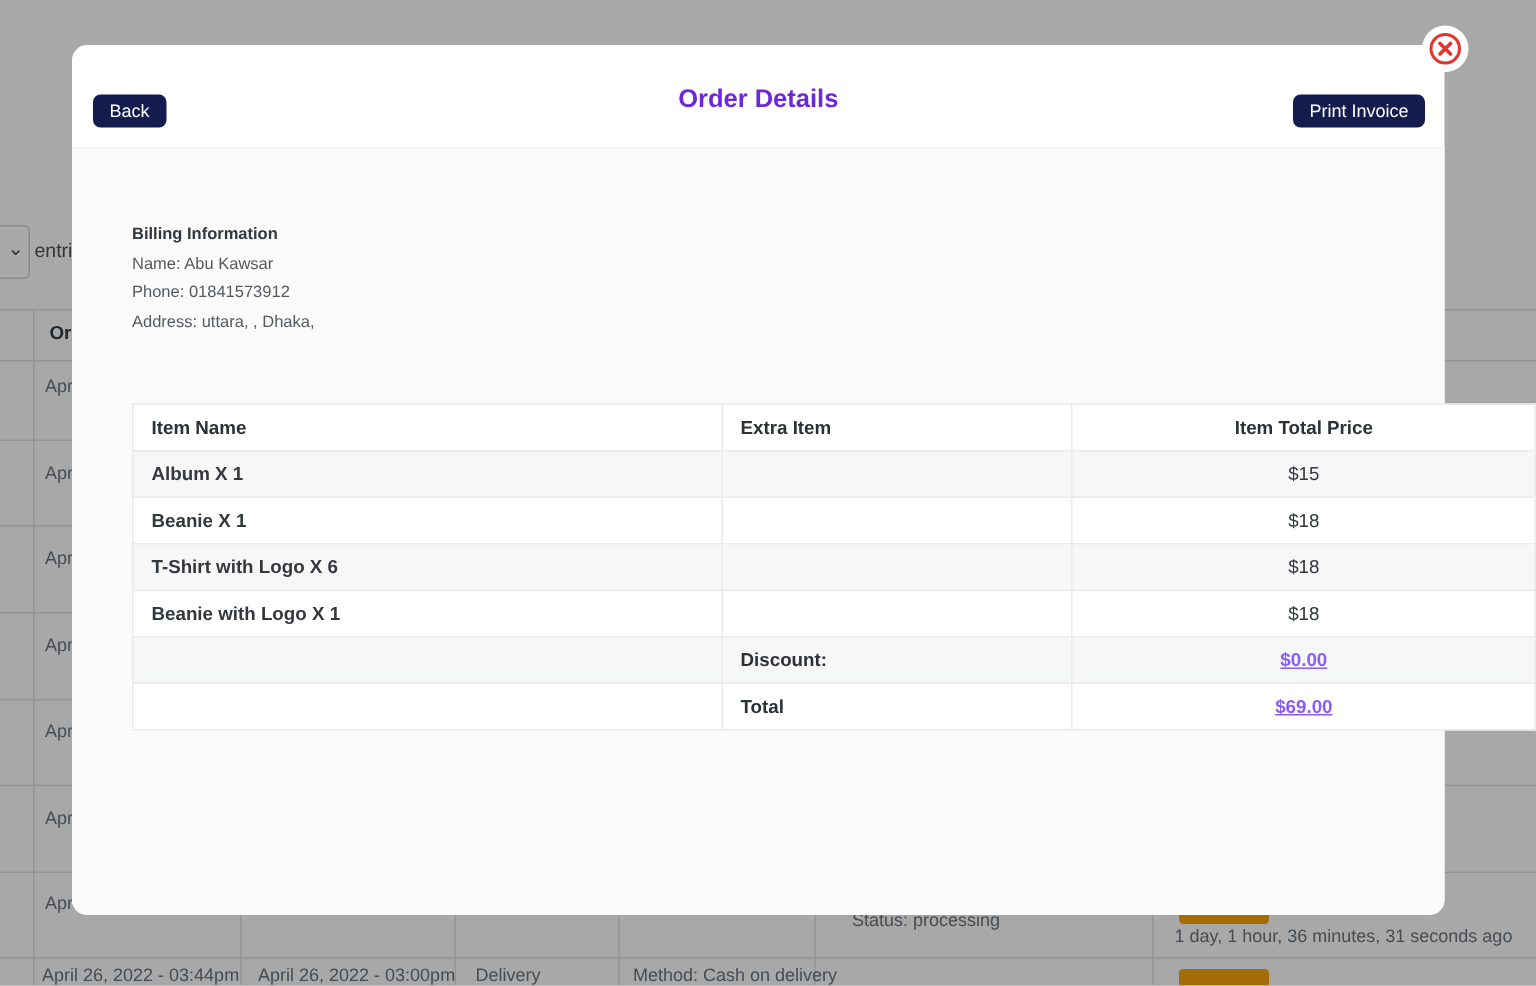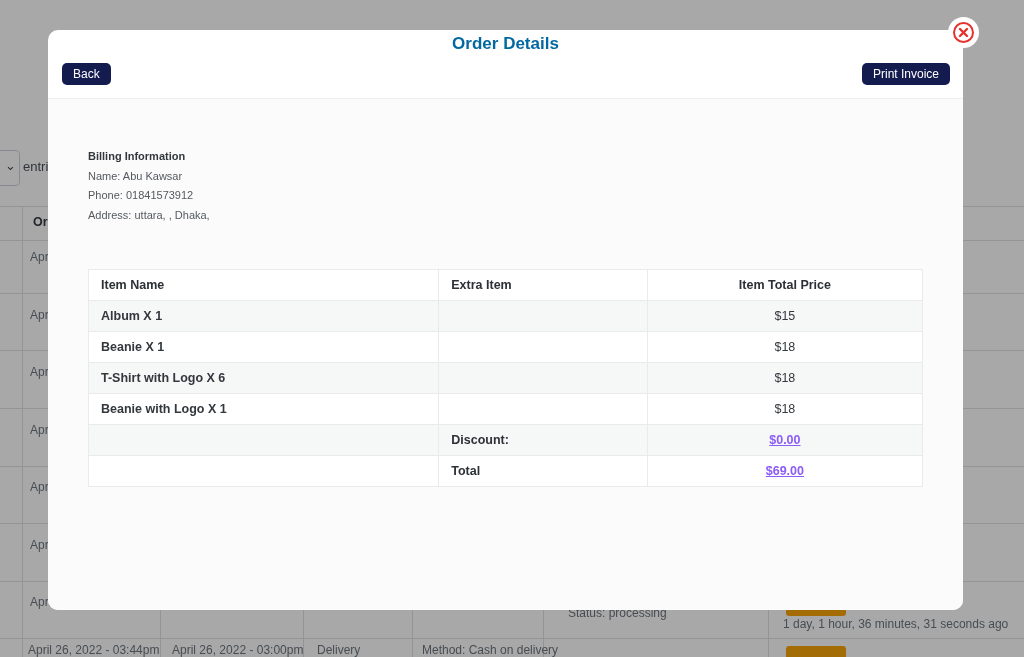--- a/index.html
+++ b/index.html
@@ -20,34 +20,34 @@
                  border-radius:3px;background:#f7a409;}
   .time-ago{position:absolute;left:783px;top:617px;color:#6c757d;font-size:12px;white-space:nowrap;}
 
   
   .backdrop{position:absolute;inset:0;background:rgba(0,0,0,0.34);z-index:5;}
 
   
   .modal{position:absolute;left:48px;top:30px;width:915px;height:580px;background:#fff;
          border-radius:10px;z-index:10;}
   .modal-header{position:relative;height:68px;}
-  .modal-title{text-align:center;padding-top:4px;font-size:17px;font-weight:bold;color:#0369a1;}
+  .modal-title{text-align:center;padding-top:26px;font-size:17px;font-weight:bold;color:#6d28d9;}
   .navy-btn{position:absolute;top:33px;background:#141b4f;color:#fff;border:none;
             border-radius:5px;font-size:12px;padding:4px 11px;cursor:pointer;
             font-family:"Liberation Sans",sans-serif;text-align:center;}
   .back-btn{left:14px;}
   .print-btn{right:13px;margin-left:8px;}
   .modal-body{position:absolute;left:0;right:0;top:68px;bottom:0;background:#fbfbfb;
               border-top:1px solid #efefef;border-radius:0 0 10px 10px;}
 
   .info-row{display:flex;justify-content:space-between;padding:48px 40px 0 40px;}
   .info-line{font-size:11px;color:#55595e;line-height:19.5px;white-space:nowrap;}
   .billing-heading{font-size:11px;font-weight:bold;color:#33383d;line-height:19.5px;}
 
-  .items-table{width:835px;margin:44px 40px 0 40px;border-collapse:collapse;background:#fff;}
+  .items-table{width:936px;margin:44px 40px 0 40px;border-collapse:collapse;background:#fff;}
   .items-table th,.items-table td{border:1px solid #e9eaec;padding:8px 12px;font-size:12.5px;}
   .items-table th{text-align:left;font-weight:bold;color:#2c3136;}
   .items-table th.center,.items-table td.center{text-align:center;}
   .items-table td.item-name{font-weight:600;color:#33383d;}
   .items-table td.price{color:#33383d;}
   .items-table tbody tr:nth-child(odd){background:#f6f7f7;}
   .items-table td.sum-label{font-weight:bold;color:#2c3136;}
   .items-table td.sum-value{font-weight:bold;color:#8b5cf6;text-decoration:underline;}
 
   

